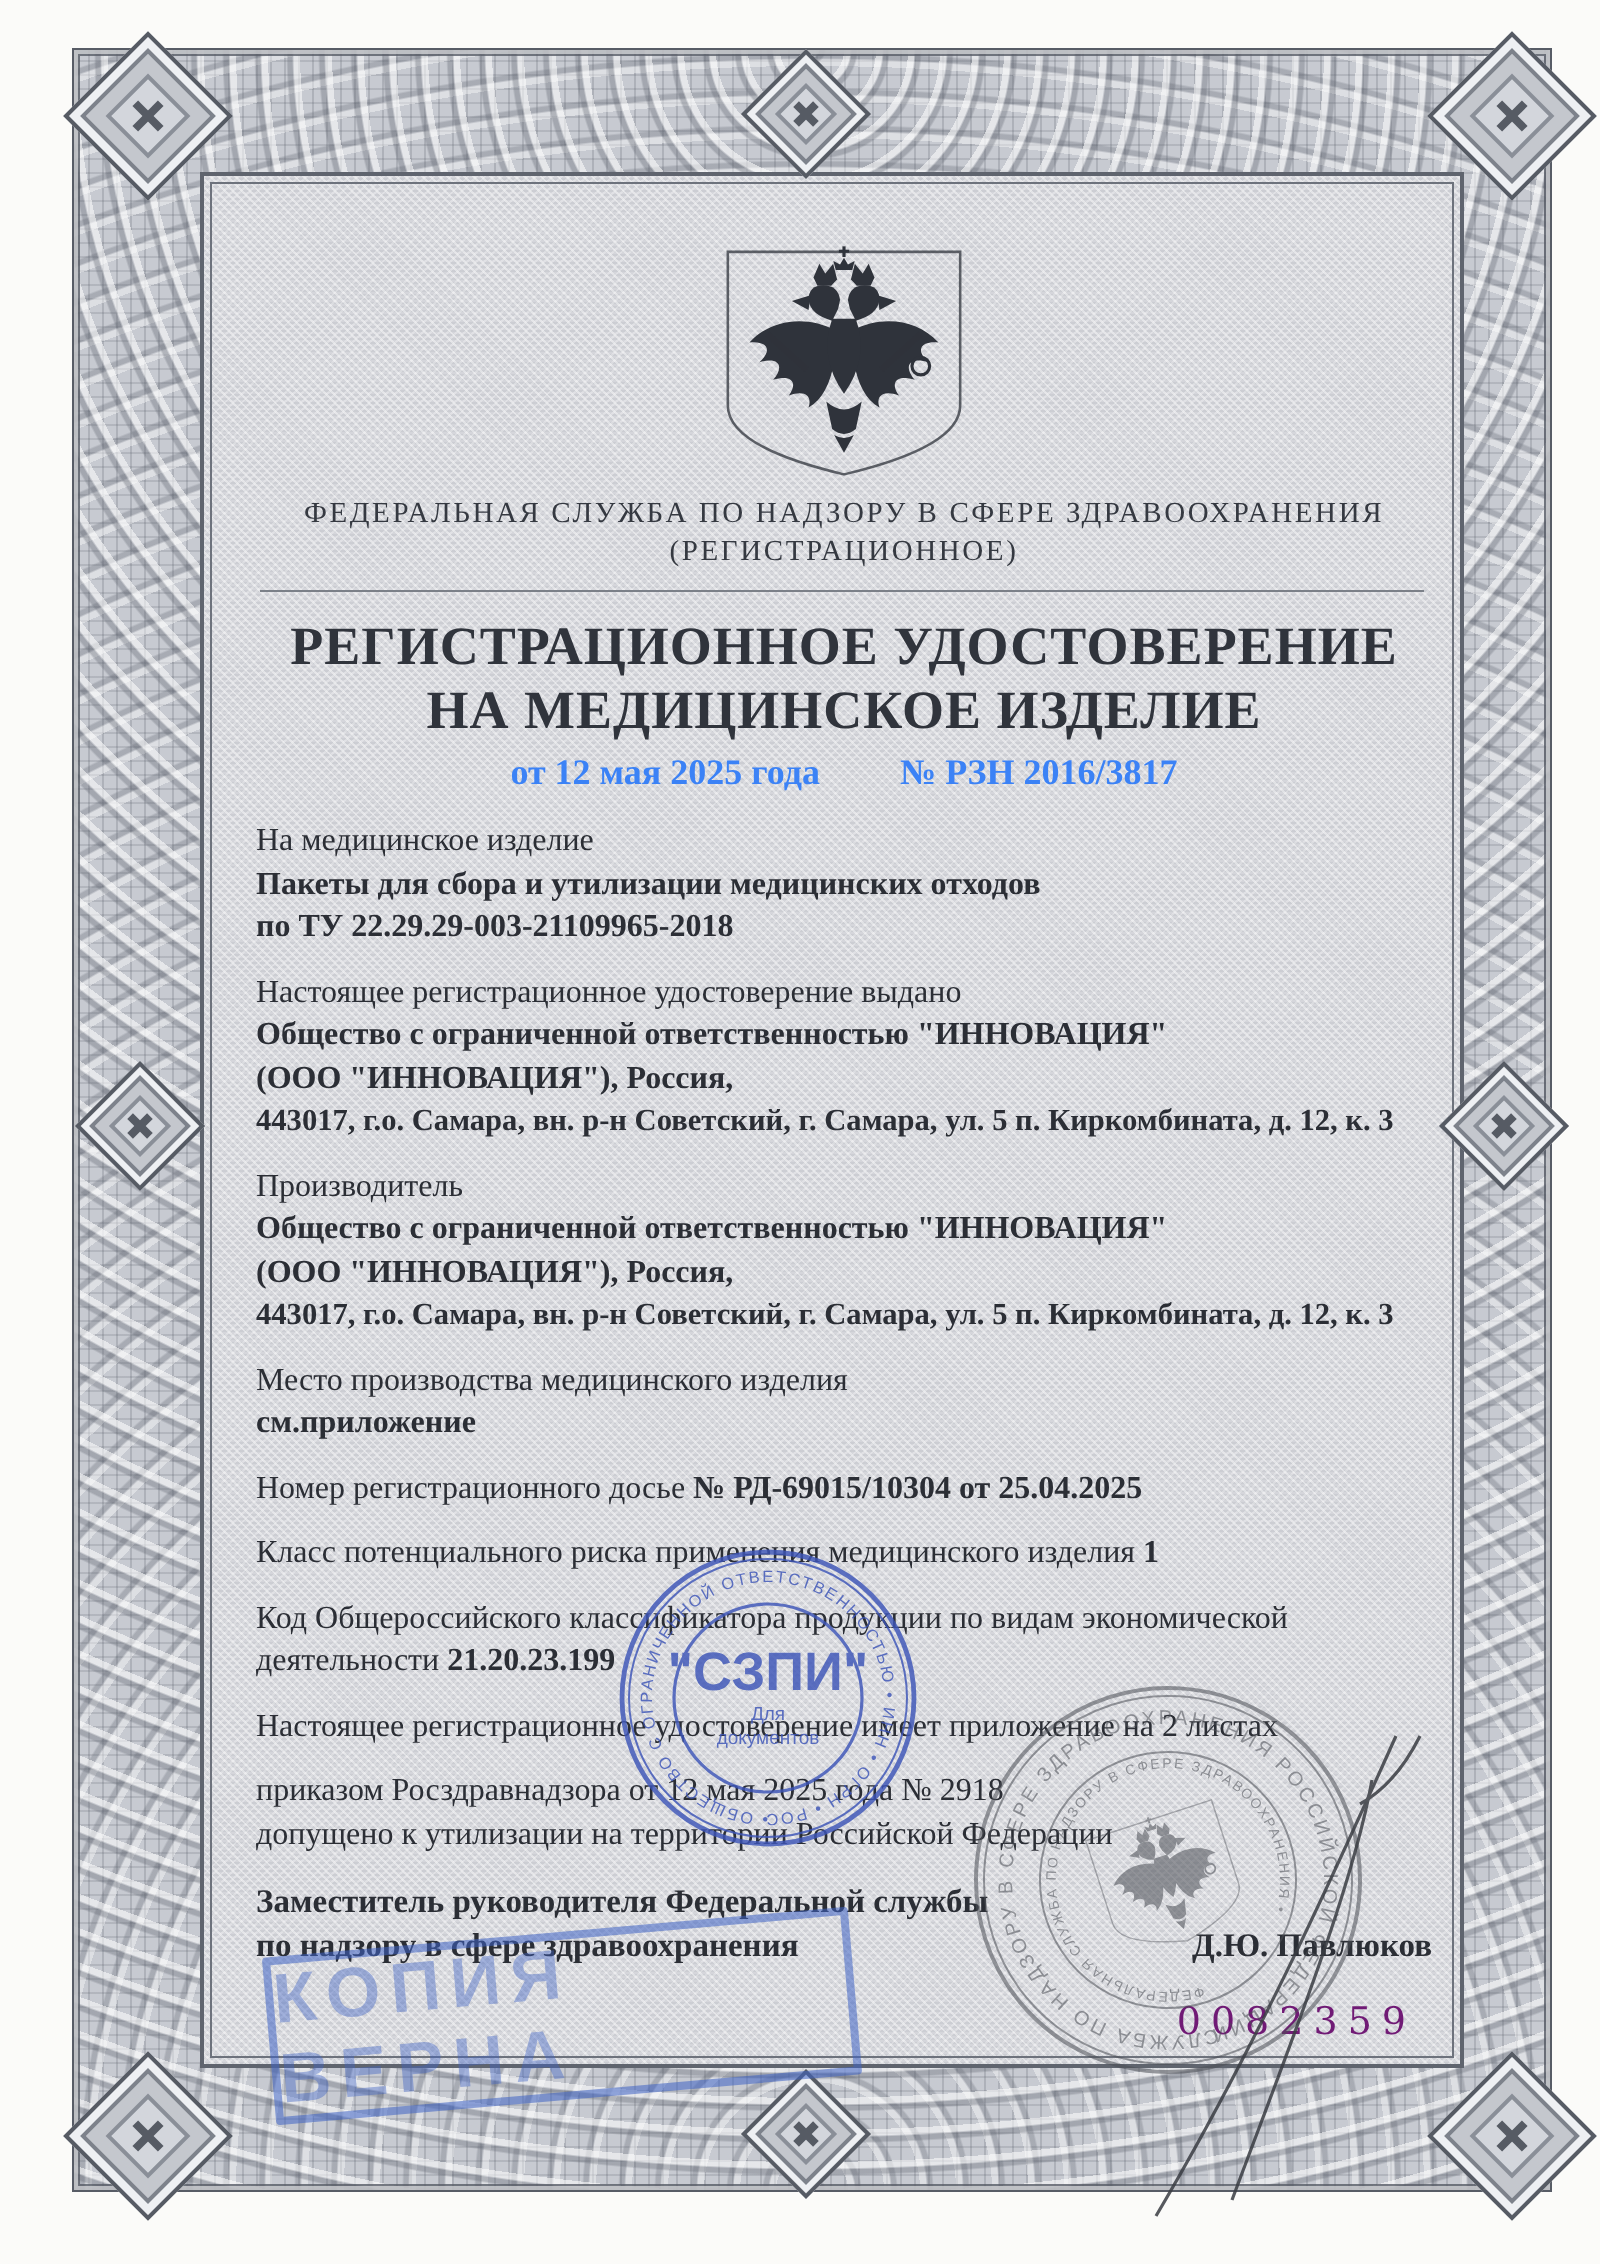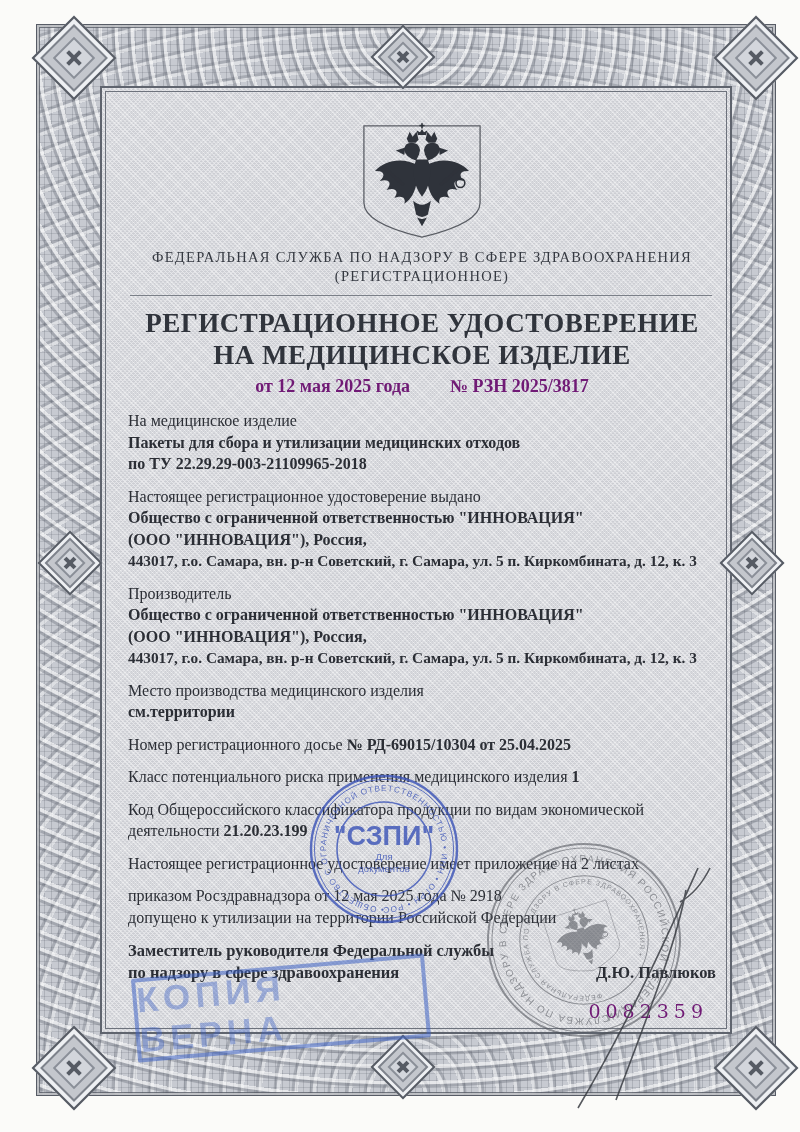--- a/index.html
+++ b/index.html
@@ -39,21 +39,21 @@
   .orn.small::after{inset:14px;}
 
   
   .content{position:absolute;top:88px;left:102px;right:70px;bottom:100px;
            padding:0 14px 15px 26px;z-index:2;}
   .emblem{width:128px;margin:34px auto 6px;display:block;color:#2f333b;}
   .agency{text-align:center;font-size:14.5px;line-height:19px;letter-spacing:1.3px;color:#353941;}
   .rule{border:none;border-top:1px solid #7b8088;margin:9px 4px 0 2px;}
   .cert-title{margin-top:11px;text-align:center;font-weight:bold;font-size:27px;line-height:32px;
               letter-spacing:.5px;color:#30343c;}
-  .dateline{display:flex;justify-content:center;gap:40px;font-weight:bold;font-size:18px;margin-top:5px;color:#701a75;}
+  .dateline{display:flex;justify-content:center;gap:40px;font-weight:bold;font-size:18px;margin-top:5px;color:#3b82f6;}
 
   .fields{margin-top:13px;font-size:16px;line-height:21.5px;}
   .fields p{margin:0 0 11px 0;}
   .b{font-weight:bold;}
   .addr{white-space:nowrap;font-size:15.3px;}
   .order-block{margin-top:70px;}
   .sig-row{display:flex;justify-content:space-between;align-items:flex-end;margin-top:12px;font-weight:bold;font-size:16.5px;line-height:22px;}
   .sig-name{white-space:nowrap;padding-bottom:0px;}
 
   .serial{position:absolute;top:1000px;right:92px;z-index:2;
@@ -127,21 +127,21 @@
 
     <hr class="rule">
 
     <div class="cert-title">
       <div>РЕГИСТРАЦИОННОЕ УДОСТОВЕРЕНИЕ</div>
       <div>НА МЕДИЦИНСКОЕ ИЗДЕЛИЕ</div>
     </div>
 
     <div class="dateline">
       <span>от  12 мая 2025 года</span>
-      <span>№  РЗН 2025/3817</span>
+      <span>№  РЗН 2016/3817</span>
     </div>
 
     <div class="fields">
 
       <p>
         <span>На медицинское изделие</span><br>
         <span class="b">Пакеты для сбора и утилизации медицинских отходов</span><br>
         <span class="b">по ТУ 22.29.29-003-21109965-2018</span>
       </p>
 
@@ -154,21 +154,21 @@
 
       <p>
         <span>Производитель</span><br>
         <span class="b">Общество с ограниченной ответственностью "ИННОВАЦИЯ"</span><br>
         <span class="b">(ООО "ИННОВАЦИЯ"), Россия,</span><br>
         <span class="b addr">443017, г.о. Самара, вн. р-н Советский, г. Самара, ул. 5 п. Киркомбината, д. 12, к. 3</span>
       </p>
 
       <p>
         <span>Место производства медицинского изделия</span><br>
-        <span class="b">см.территории</span>
+        <span class="b">см.приложение</span>
       </p>
 
       <p>
         <span>Номер регистрационного досье </span><span class="b">№ РД-69015/10304 от 25.04.2025</span>
       </p>
 
       <p>
         <span>Класс потенциального риска применения медицинского изделия </span><span class="b">1</span>
       </p>
 

